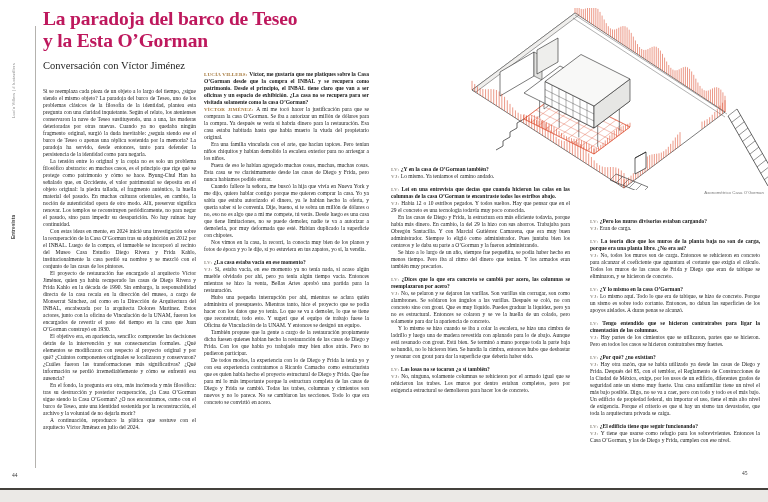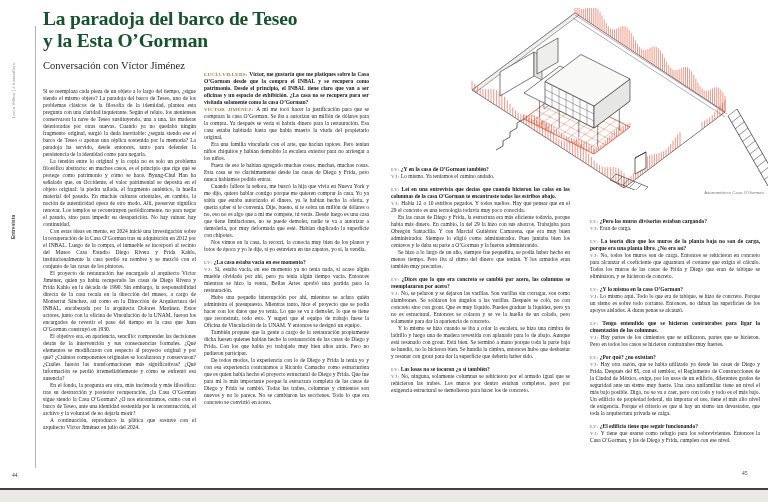--- a/index.html
+++ b/index.html
@@ -17,21 +17,21 @@
   .page.right{left:384px;}
 
   
   .margin-rule{position:absolute;left:35px;top:26px;width:0;height:442px;border-left:0.5px solid #b4b2ae;}
   .slug{position:absolute;left:11px;writing-mode:vertical-rl;transform:rotate(180deg);
         font-family:"Liberation Sans", sans-serif;font-size:4.2px;color:#8b8b8b;letter-spacing:.2px;}
   .slug-top{top:28px;height:90px;}
   .slug-section{top:205px;height:34px;font-weight:700;color:#3f3f3f;font-size:4.6px;}
 
   .title{position:absolute;left:43px;top:8px;margin:0;width:320px;
-         font-size:19.5px;line-height:21.5px;font-weight:700;color:#14532d;letter-spacing:-0.2px;}
+         font-size:19.5px;line-height:21.5px;font-weight:700;color:#be185d;letter-spacing:-0.2px;}
   .subtitle{position:absolute;left:43px;top:60px;font-size:10.5px;color:#1c1c1c;}
 
   .col{position:absolute;}
   .col1{left:43px;top:88px;width:153px;}
   .col2{left:204px;top:71px;width:165px;}
   .col3{left:7px;top:166px;width:179px;}
   .col4{left:206px;top:218px;width:170px;}
 
   .para{margin:0;font-size:5.5px;line-height:7px;text-align:justify;color:#1b1b1b;}
   .para.q{font-weight:700;margin-top:6px;}

